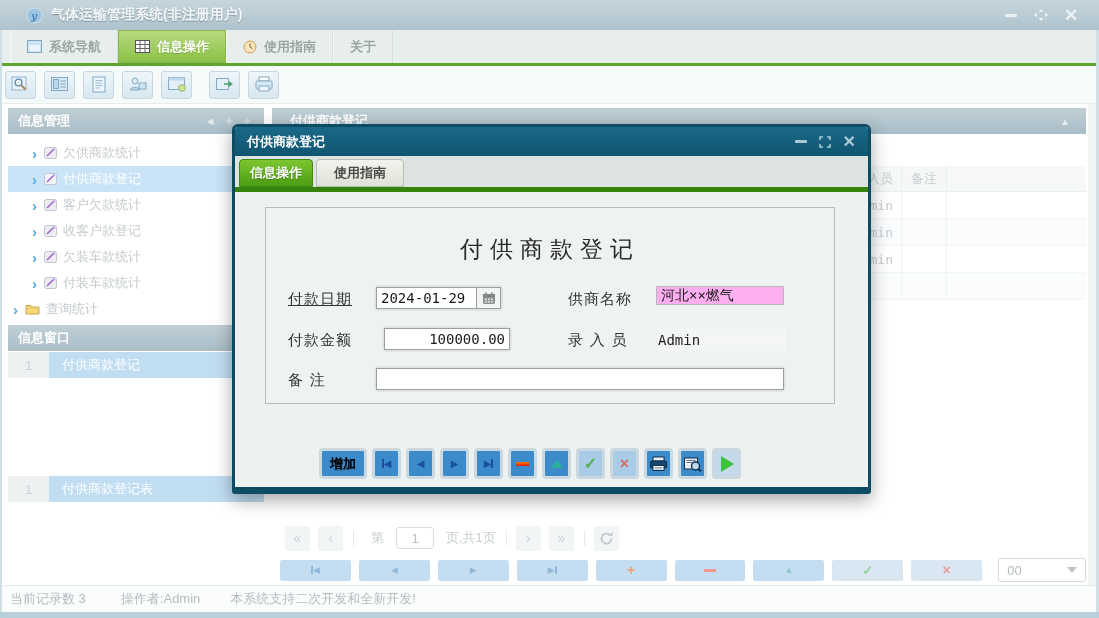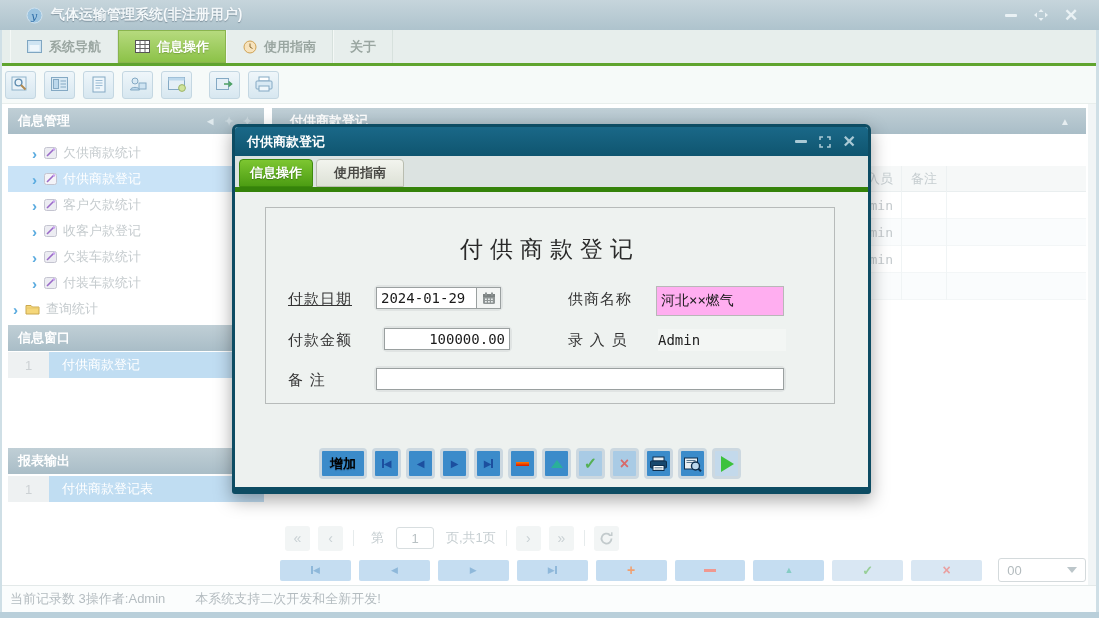--- a/index.html
+++ b/index.html
@@ -97,21 +97,21 @@
   .bb .chk { color:#98cf98; font-size:13px; font-weight:bold; }
   .bb .xx { color:#eaa0a0; font-size:14px; font-weight:bold; }
   .size-dd { margin-left:16px; width:88px; height:24px; background:#ffffff; border:1px solid #d4dadc;
     border-radius:3px; display:flex; align-items:center; padding:11px 8px; color:#b3bbbe; font-size:13px; cursor:pointer; }
   .size-dd .caret { margin-left:auto; width:0; height:0; border-left:5px solid transparent;
     border-right:5px solid transparent; border-top:6px solid #bcc6ca; }
 
   
   .statusbar { position:absolute; left:0; top:585px; width:1099px; height:27px; background:#fbfdfd;
     border-top:1px solid #e3e9e9; display:flex; align-items:center; font-size:13px; color:#b4bcc0; }
-  .statusbar .s1 { margin-left:10px; } .statusbar .s2 { } .statusbar .s3 { margin-left:30px; }
+  .statusbar .s1 { margin-left:10px; } .statusbar .s2 { margin-left:35px; } .statusbar .s3 { margin-left:30px; }
 
   
   .dialog { position:absolute; left:232px; top:124px; width:639px; height:370px; z-index:10;
     border:3px solid #0d4c63; border-bottom-width:7px; border-radius:6px 6px 3px 3px;
     background:#edf1ef; box-shadow:0 6px 18px rgba(0,0,0,.35); }
   .dlg-titlebar { height:29px; background:linear-gradient(#1a6888,#0f556f); border-radius:3px 3px 0 0;
     display:flex; align-items:center; padding:0 12px; }
   .dlg-title { color:#ffffff; font-size:13px; font-weight:bold; }
   .dlg-controls { margin-left:auto; display:flex; align-items:center; gap:12px; }
   .dwc { color:#a9c9d5; display:flex; align-items:center; justify-content:center; cursor:pointer; }
@@ -132,21 +132,21 @@
   .form-title { position:absolute; left:0; right:0; top:26px; text-align:center;
     font-family:"DejaVu Serif", serif; font-size:23px; color:#2a2a2a; letter-spacing:7px; font-weight:500; }
   .flabel { position:absolute; font-family:"DejaVu Serif", serif; font-size:15px; color:#333333; letter-spacing:1px; }
   .fld-wrap { position:absolute; display:flex; border-radius:3px; box-shadow:0 0 0 2px #e0e4e3; background:#ffffff; }
   .fin { height:22px; border:1px solid #9aa0a0; font-family:"DejaVu Sans Mono", monospace; font-size:14px;
     color:#1a1a1a; padding:0 4px; background:#ffffff; }
   .fin-date { width:100px; border-right:none; }
   .cal-btn { width:25px; height:22px; background:#f3f5f4; border:1px solid #9aa0a0; display:flex;
     align-items:center; justify-content:center; cursor:pointer; }
   .fin-amount { width:126px; text-align:right; }
-  .fin-supplier { width:128px; background:#ffaef0; border:1px solid #b8b8b8; height:30px; }
+  .fin-supplier { width:128px; background:#ffaef0; border:1px solid #b8b8b8; height:19px; }
   .clerk-val { position:absolute; width:128px; height:22px; background:#f3f6f4;
     font-family:"DejaVu Sans Mono", monospace; font-size:14px; color:#222222; display:flex; align-items:center; }
   .fin-note { width:408px; }
 
   .dlg-btns { position:absolute; left:84px; top:256px; display:flex; align-items:center; }
   .dbtn { height:31px; width:29px; margin-right:5px; border:3px solid #ccd8e0; border-radius:4px;
     background:#3b8bca; display:flex; align-items:center; justify-content:center; cursor:pointer; }
   .dbtn.add { width:48px; color:#000000; font-size:13px; font-weight:bold; text-shadow:0 1px 1px rgba(20,60,100,.5); }
   .dbtn.dis { background:#a9cbe5; }
   .dbtn.run { background:#c3d9eb; }
@@ -355,23 +355,20 @@
     </div>
 
     <div class="sb-header" style="top:221px;">
       <span>信息窗口</span>
     </div>
     <div class="inforow" style="top:248px;">
       <span class="num">1</span>
       <span class="lbl">付供商款登记</span>
     </div>
 
-    <div class="sb-header" style="top:344px;">
-      <span>报表输出</span>
-    </div>
     <div class="inforow" style="top:372px;">
       <span class="num">1</span>
       <span class="lbl">付供商款登记表</span>
     </div>
   </div>
 
   <div class="content">
     <div class="ct-header">
       <span>付供商款登记</span>
       <span class="collapse">▲</span>

